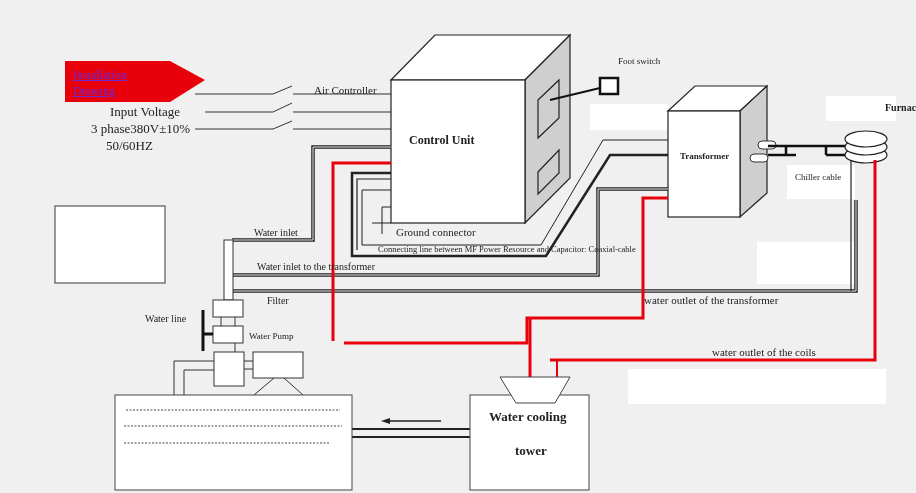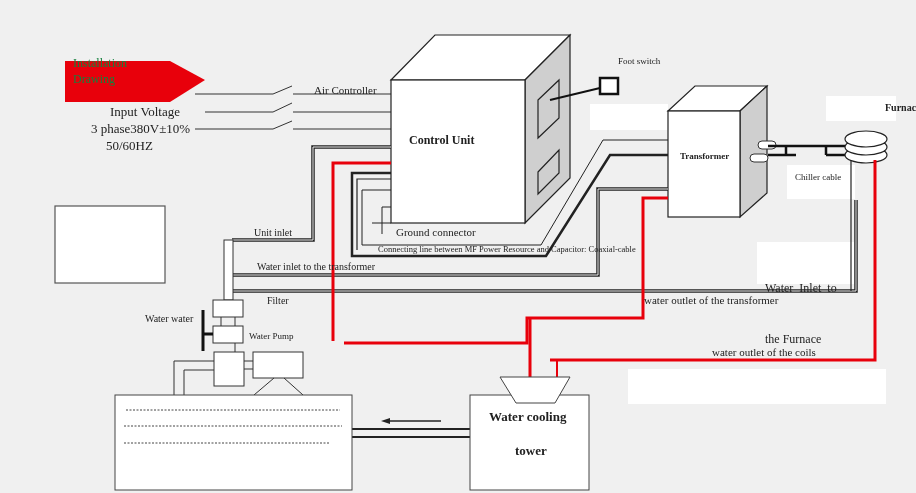--- a/index.html
+++ b/index.html
@@ -134,44 +134,40 @@
     <polygon points="500,377 570,377 555,403 516,403" fill="#fff" stroke="#444" stroke-width="1"></polygon>
 
     <g>
       <line x1="386" y1="421" x2="441" y2="421" stroke="#222" stroke-width="1.5"></line>
       <polygon points="381,421 390,418 390,424" fill="#222"></polygon>
     </g>
 
     <rect x="55" y="206" width="110" height="77" fill="#fff" stroke="#555" stroke-width="1.2"></rect>
   </svg>
 
-  <div class="lbl" style="left:73px;top:55px;font-size:12px;color:#15803d;line-height:16px;">
+  <div class="lbl" style="left:73px;top:67px;font-size:12px;color:#6d28d9;line-height:16px;text-decoration:underline;">
     <div>Installation</div>
     <div>Drawing</div>
   </div>
   <div class="lbl" style="left:110px;top:104px;font-size:13px;">Input Voltage</div>
   <div class="lbl" style="left:91px;top:121px;font-size:13px;">3 phase380V±10%</div>
   <div class="lbl" style="left:106px;top:138px;font-size:13px;">50/60HZ</div>
   <div class="lbl" style="left:314px;top:84px;font-size:11px;">Air Controller</div>
 
   <div class="lbl bold" style="left:409px;top:133px;font-size:12px;">Control Unit</div>
   <div class="lbl" style="left:606px;top:56px;font-size:9px;margin-left:12px;">Foot switch</div>
   <div class="lbl bold" style="left:680px;top:151px;font-size:9px;">Transformer</div>
   <div class="lbl bold" style="left:846px;top:102px;font-size:10px;margin-left:39px;">Furnace</div>
   <div class="lbl" style="left:795px;top:172px;font-size:9px;">Chiller cable</div>
 
   <div class="lbl" style="left:396px;top:226px;font-size:11px;">Ground connector</div>
   <div class="lbl" style="left:378px;top:244px;font-size:8.5px;text-align:center;">Connecting line between MF Power Resource and Capacitor: Coaxial-cable</div>
-  <div class="lbl" style="left:254px;top:227px;font-size:10px;">Unit inlet</div>
+  <div class="lbl" style="left:254px;top:227px;font-size:10px;">Water inlet</div>
   <div class="lbl" style="left:257px;top:261px;font-size:10px;">Water inlet to the transformer</div>
   <div class="lbl" style="left:267px;top:295px;font-size:10px;">Filter</div>
   <div class="lbl" style="left:644px;top:294px;font-size:11px;">water outlet of the transformer</div>
   <div class="lbl" style="left:712px;top:346px;font-size:11px;">water outlet of the coils</div>
-  <div class="lbl" style="left:765px;top:246px;font-size:12px;line-height:17px;white-space:pre;">
-    <div>Water  Inlet  to</div>
-    <div>the Furnace</div>
-  </div>
 
-  <div class="lbl" style="left:145px;top:313px;font-size:10px;">Water water</div>
+  <div class="lbl" style="left:145px;top:313px;font-size:10px;">Water line</div>
   <div class="lbl" style="left:249px;top:331px;font-size:9px;">Water Pump</div>
   <div class="lbl bold" style="left:489px;top:409px;font-size:13px;">Water cooling</div>
   <div class="lbl bold" style="left:515px;top:443px;font-size:13px;">tower</div>
 </div>
 
 </body></html>

